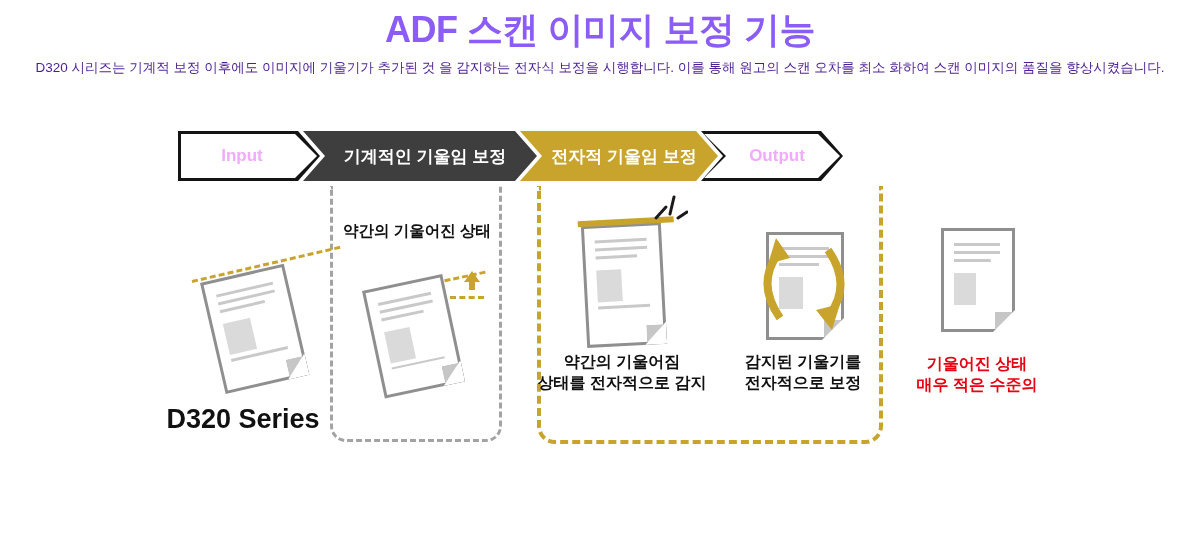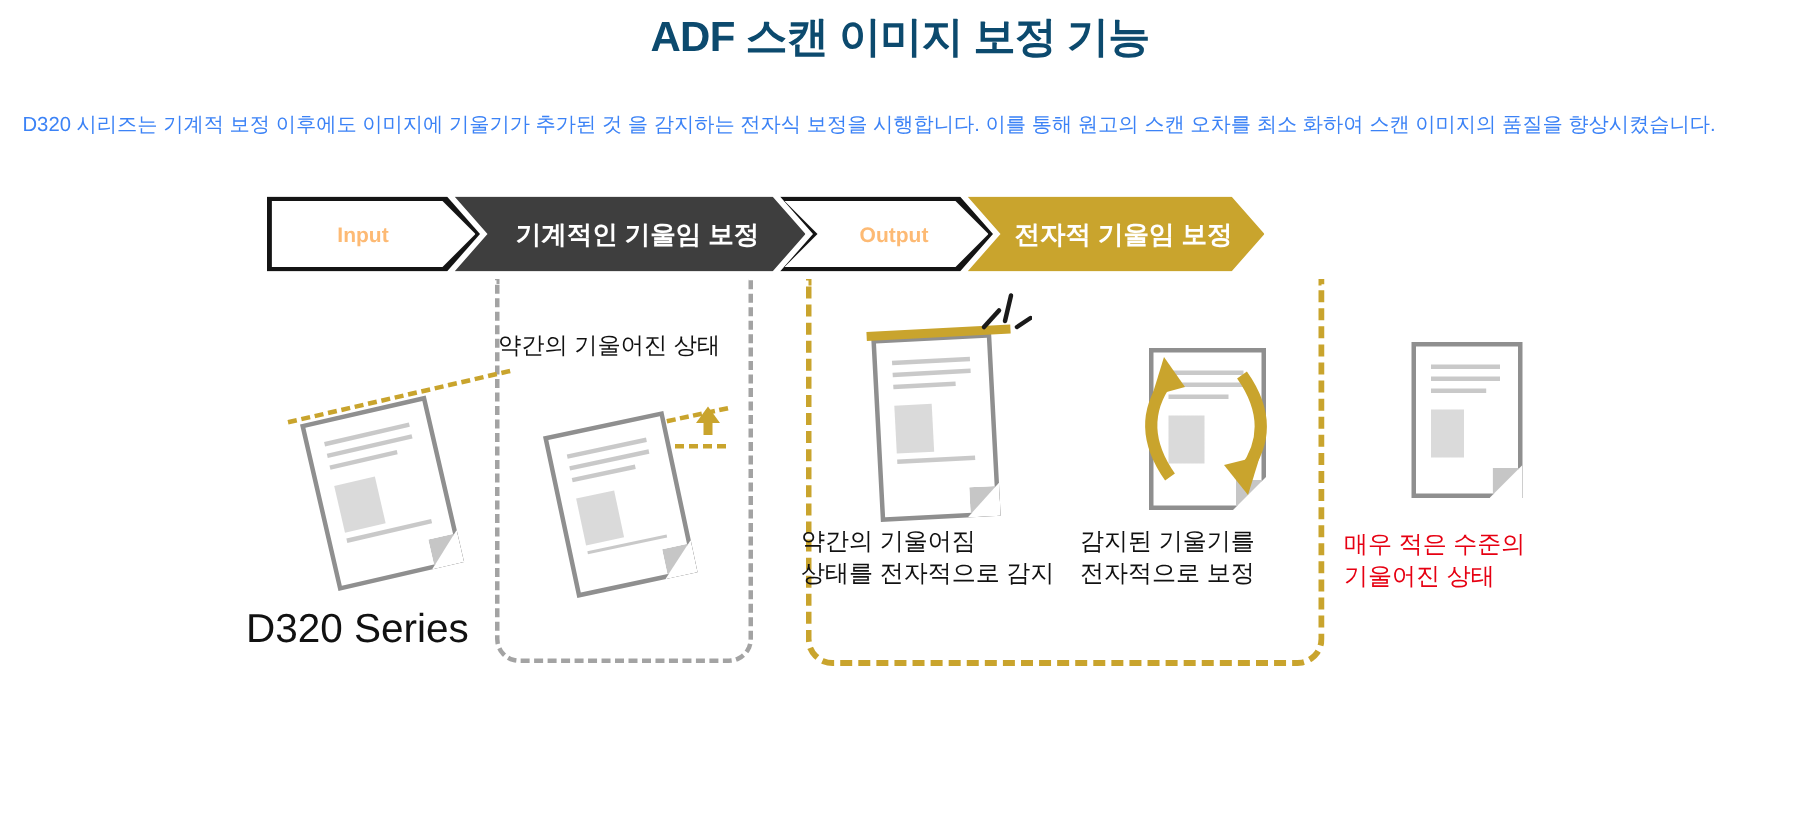--- a/index.html
+++ b/index.html
@@ -14,34 +14,34 @@
     overflow: hidden;
   }
 
   
   .title {
     position: absolute;
     top: 6px; left: 0;
     width: 100%;
     margin: 0;
     text-align: center;
-    font-size: 28px;
+    font-size: 36px;
     font-weight: 700;
-    color: #0c4a6e;
+    color: #8b5cf6;
     letter-spacing: -0.5px;
   }
   .description {
     position: absolute;
-    top: 73px; left: 15px;
+    top: 58px; left: 15px;
     width: 1170px;
     margin: 0;
-    text-align: left;
+    text-align: center;
     font-size: 13.5px;
     line-height: 1.45;
-    color: #3b82f6;
+    color: #4c1d95;
   }
 
   
   .flow {
     position: absolute;
     top: 131px; left: 178px;
     display: flex;
   }
   .chev {
     position: relative;
@@ -65,21 +65,21 @@
   .chev.mid   .chev-inner { clip-path: polygon(0 0, calc(100% - 22px) 0, 100% 50%, calc(100% - 22px) 100%, 0 100%, 22px 50%); }
   .chev-label {
     position: relative;
     z-index: 2;
     font-weight: 700;
     font-size: 17px;
     color: #ffffff;
     white-space: nowrap;
     padding-left: 10px;
   }
-  .chev.outline .chev-label { color: #fdba74; font-size: 14px; }
+  .chev.outline .chev-label { color: #f0abfc; font-size: 17px; }
   .chev.first .chev-label { padding-left: 0; padding-right: 14px; }
 
   
   .dash-box {
     position: absolute;
     border-top: none;
   }
   .dash-box.gray {
     left: 330px; top: 186px;
     width: 172px; height: 256px;
@@ -168,22 +168,22 @@
     margin: 0 auto;
     background: var(--gold, #C9A42D);
   }
 
   .sparks { position: absolute; left: 652px; top: 192px; }
   .rotation-arrows { position: absolute; left: 748px; top: 232px; }
 
   
   .caption {
     position: absolute;
-    text-align: left;
-    font-weight: 400;
+    text-align: center;
+    font-weight: 700;
     font-size: 16px;
     line-height: 1.3;
     color: #111111;
   }
   .caption.red { color: var(--red, #E60012); }
   #caption-mech    { left: 332px; top: 221px; width: 170px; font-size: 15.5px; }
   #caption-detect  { left: 534px; top: 352px; width: 176px; }
   #caption-correct { left: 720px; top: 352px; width: 166px; }
   #caption-output  { left: 896px; top: 354px; width: 162px; }
   #product-label   { left: 164px; top: 402px; width: 158px; font-size: 27px; }
@@ -200,26 +200,26 @@
   <div class="dash-box goldbox"></div>
 
   <div class="flow">
     <div class="chev outline first" style="width:142px">
       <div class="chev-inner"></div>
       <span class="chev-label">Input</span>
     </div>
     <div class="chev dark mid" style="width:234px">
       <span class="chev-label">기계적인 기울임 보정</span>
     </div>
+    <div class="chev gold mid" style="width:198px">
+      <span class="chev-label">전자적 기울임 보정</span>
+    </div>
     <div class="chev outline mid" style="width:142px">
       <div class="chev-inner"></div>
       <span class="chev-label">Output</span>
-    </div>
-    <div class="chev gold mid" style="width:198px">
-      <span class="chev-label">전자적 기울임 보정</span>
     </div>
   </div>
 
   <div class="dash-line" id="skew-line-input"></div>
   <div class="dash-line" id="skew-line-mech-horiz"></div>
   <div class="dash-line" id="skew-line-mech-tilt"></div>
   <div class="up-arrow">
     <div class="head"></div>
     <div class="stem"></div>
   </div>
@@ -274,19 +274,19 @@
     <div>약간의 기울어짐</div>
     <div>상태를 전자적으로 감지</div>
   </div>
 
   <div class="caption" id="caption-correct">
     <div>감지된 기울기를</div>
     <div>전자적으로 보정</div>
   </div>
 
   <div class="caption red" id="caption-output">
+    <div>기울어진 상태</div>
     <div>매우 적은 수준의</div>
-    <div>기울어진 상태</div>
   </div>
 
   <div class="caption" id="product-label">D320 Series</div>
 
 </div>
 
 </body></html>

